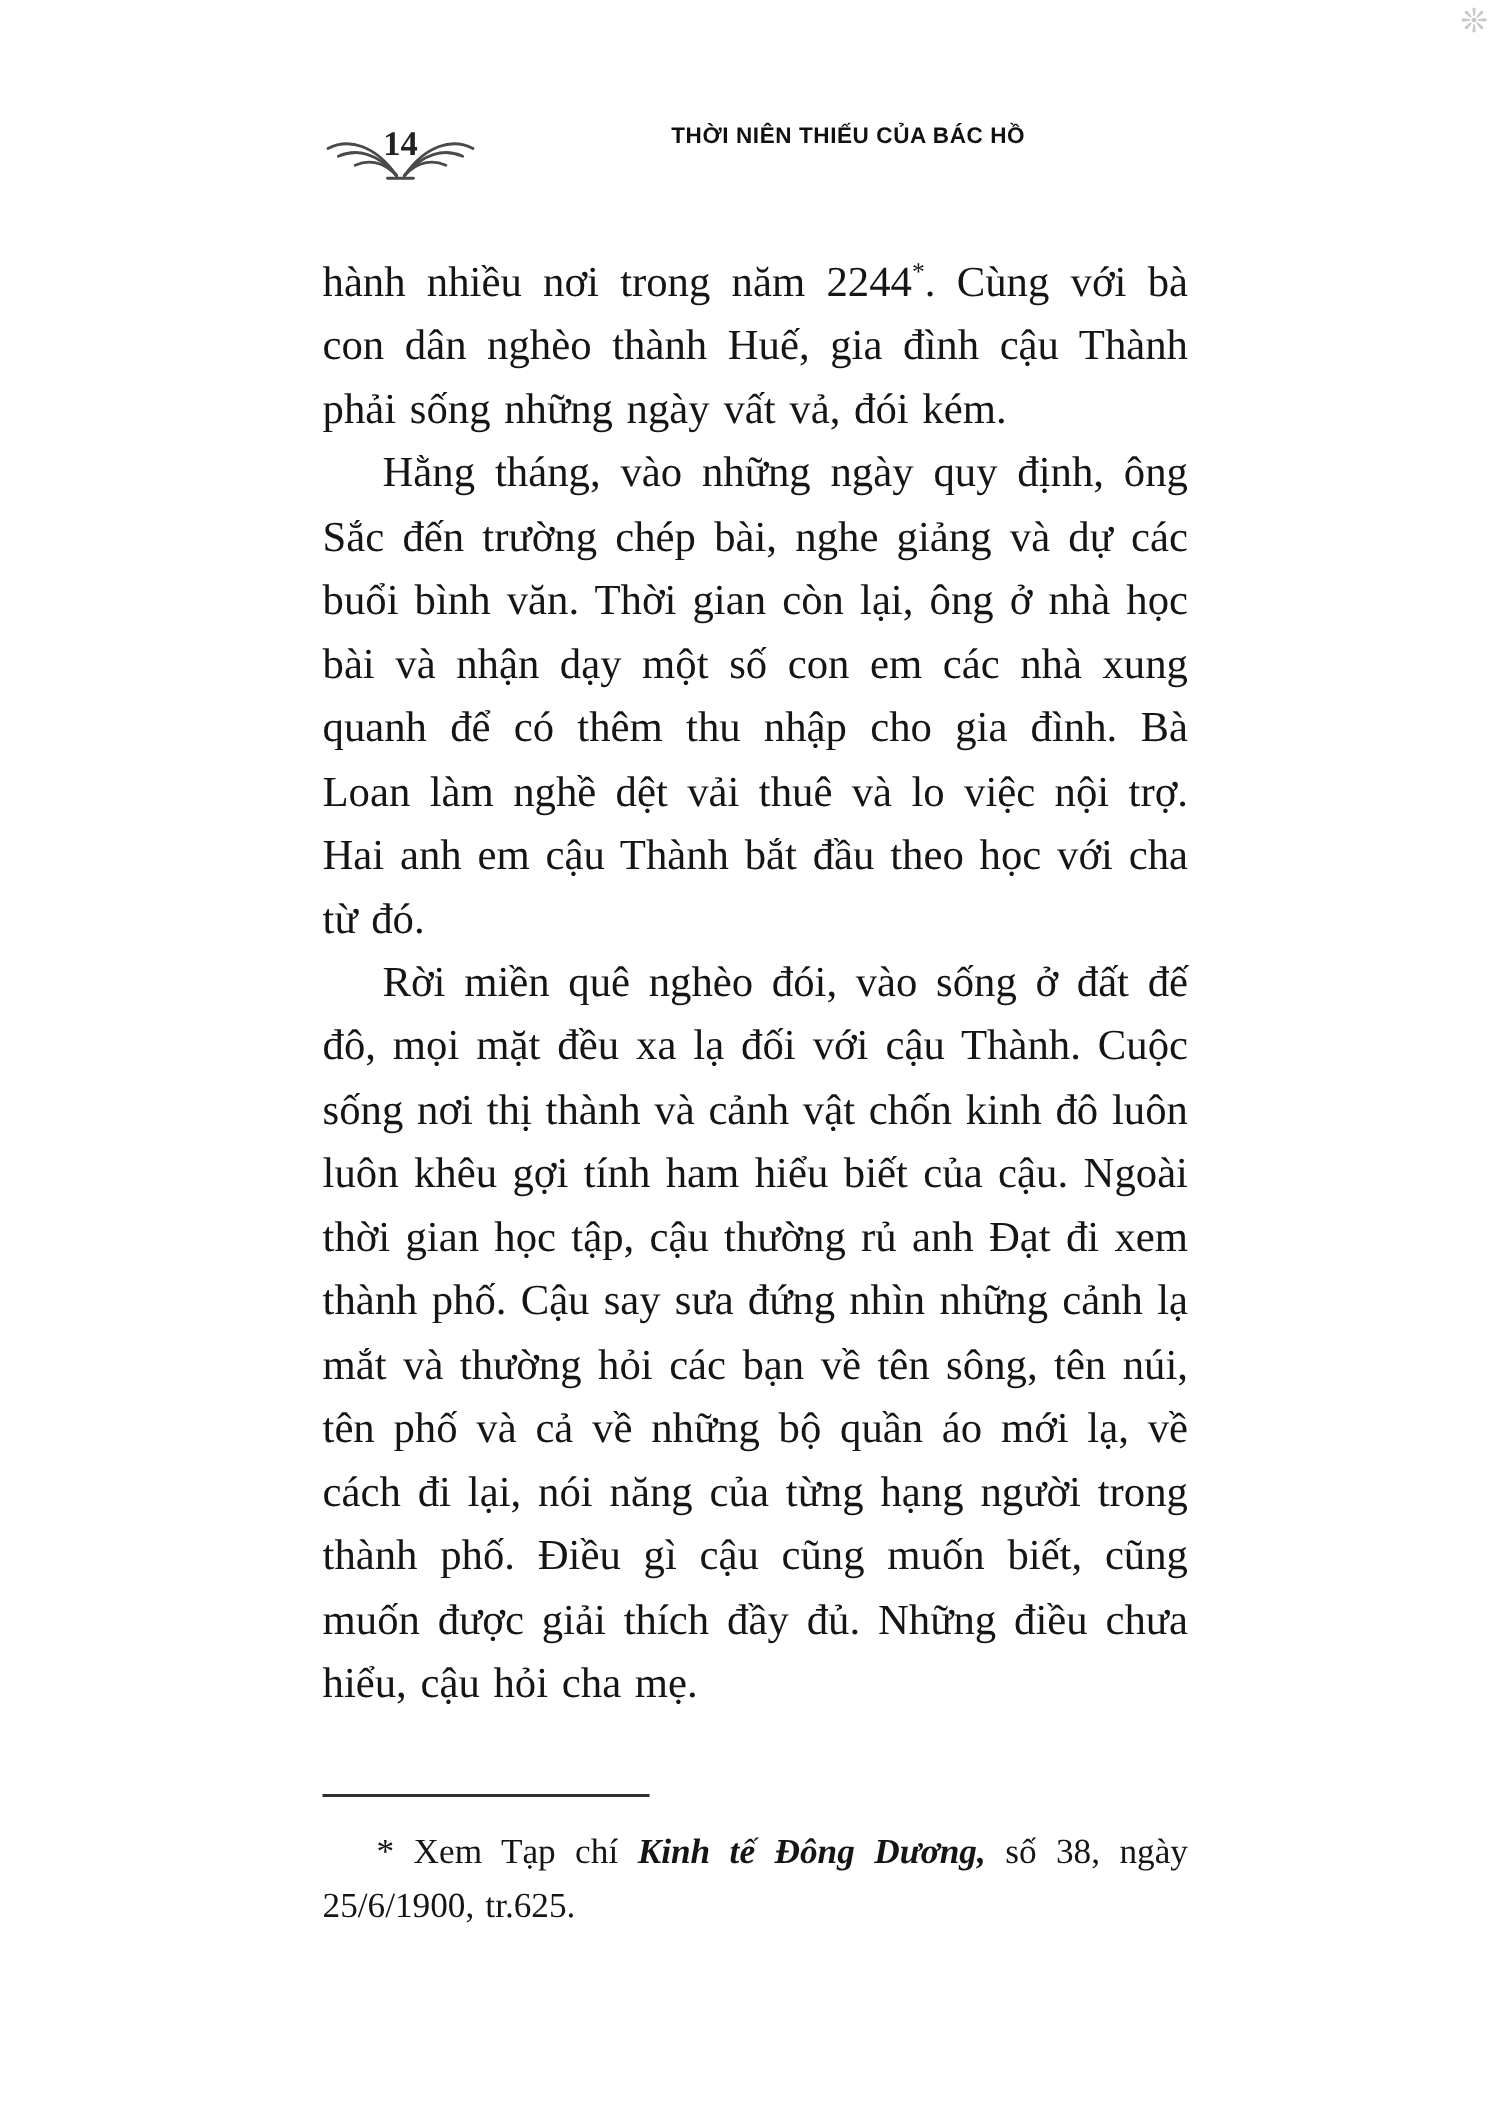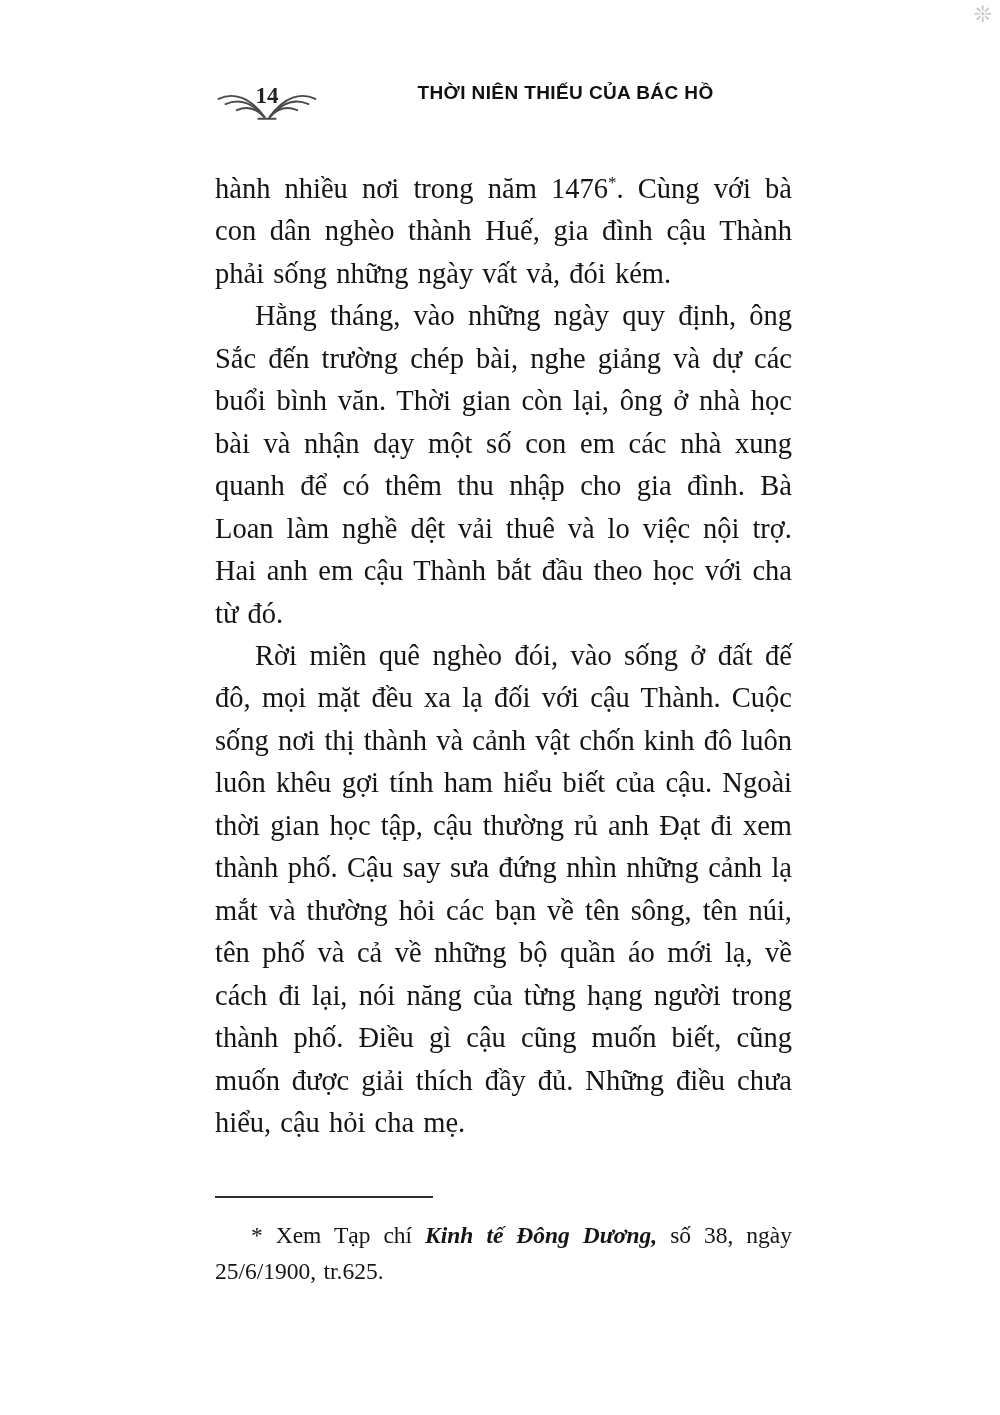--- a/index.html
+++ b/index.html
@@ -51,21 +51,21 @@
     font-weight: bold;
     color: #222;
     background: transparent;
   }
   .running-title {
     flex: 1;
     margin: 0;
     text-align: center;
     font-family: "Liberation Sans", "DejaVu Sans", sans-serif;
     font-weight: bold;
-    font-size: 19px;
+    font-size: 15px;
     letter-spacing: 0.4px;
     color: #111;
     padding-left: 20px;
     white-space: nowrap;
   }
   .page-body {
     margin-top: 38px;
     font-size: 28.5px;
     line-height: 1.49;
     text-align: justify;
@@ -125,21 +125,21 @@
           <path d="M50,38 L70,38"></path>
         </g>
       </svg>
       <span class="pagenum">14</span>
     </div>
     <h1 class="running-title">THỜI NIÊN THIẾU CỦA BÁC HỒ</h1>
   </header>
 
   <main class="page-body">
     <p class="noindent">
-      <span>hành nhiều nơi trong năm 1476</span><sup class="footnote-ref">*</sup><span>. Cùng với bà con dân nghèo thành Huế, gia đình cậu Thành phải sống những ngày vất vả, đói kém.</span>
+      <span>hành nhiều nơi trong năm 2244</span><sup class="footnote-ref">*</sup><span>. Cùng với bà con dân nghèo thành Huế, gia đình cậu Thành phải sống những ngày vất vả, đói kém.</span>
     </p>
     <p>Hằng tháng, vào những ngày quy định, ông Sắc đến trường chép bài, nghe giảng và dự các buổi bình văn. Thời gian còn lại, ông ở nhà học bài và nhận dạy một số con em các nhà xung quanh để có thêm thu nhập cho gia đình. Bà Loan làm nghề dệt vải thuê và lo việc nội trợ. Hai anh em cậu Thành bắt đầu theo học với cha từ đó.</p>
     <p>Rời miền quê nghèo đói, vào sống ở đất đế đô, mọi mặt đều xa lạ đối với cậu Thành. Cuộc sống nơi thị thành và cảnh vật chốn kinh đô luôn luôn khêu gợi tính ham hiểu biết của cậu. Ngoài thời gian học tập, cậu thường rủ anh Đạt đi xem thành phố. Cậu say sưa đứng nhìn những cảnh lạ mắt và thường hỏi các bạn về tên sông, tên núi, tên phố và cả về những bộ quần áo mới lạ, về cách đi lại, nói năng của từng hạng người trong thành phố. Điều gì cậu cũng muốn biết, cũng muốn được giải thích đầy đủ. Những điều chưa hiểu, cậu hỏi cha mẹ.</p>
   </main>
 
   <footer class="footnote-section">
     <hr class="footnote-rule">
     <p class="footnote-text">
       <span>*</span><span> Xem Tạp chí </span><i>Kinh tế Đông Dương,</i><span> số 38, ngày 25/6/1900, tr.625.</span>
     </p>

